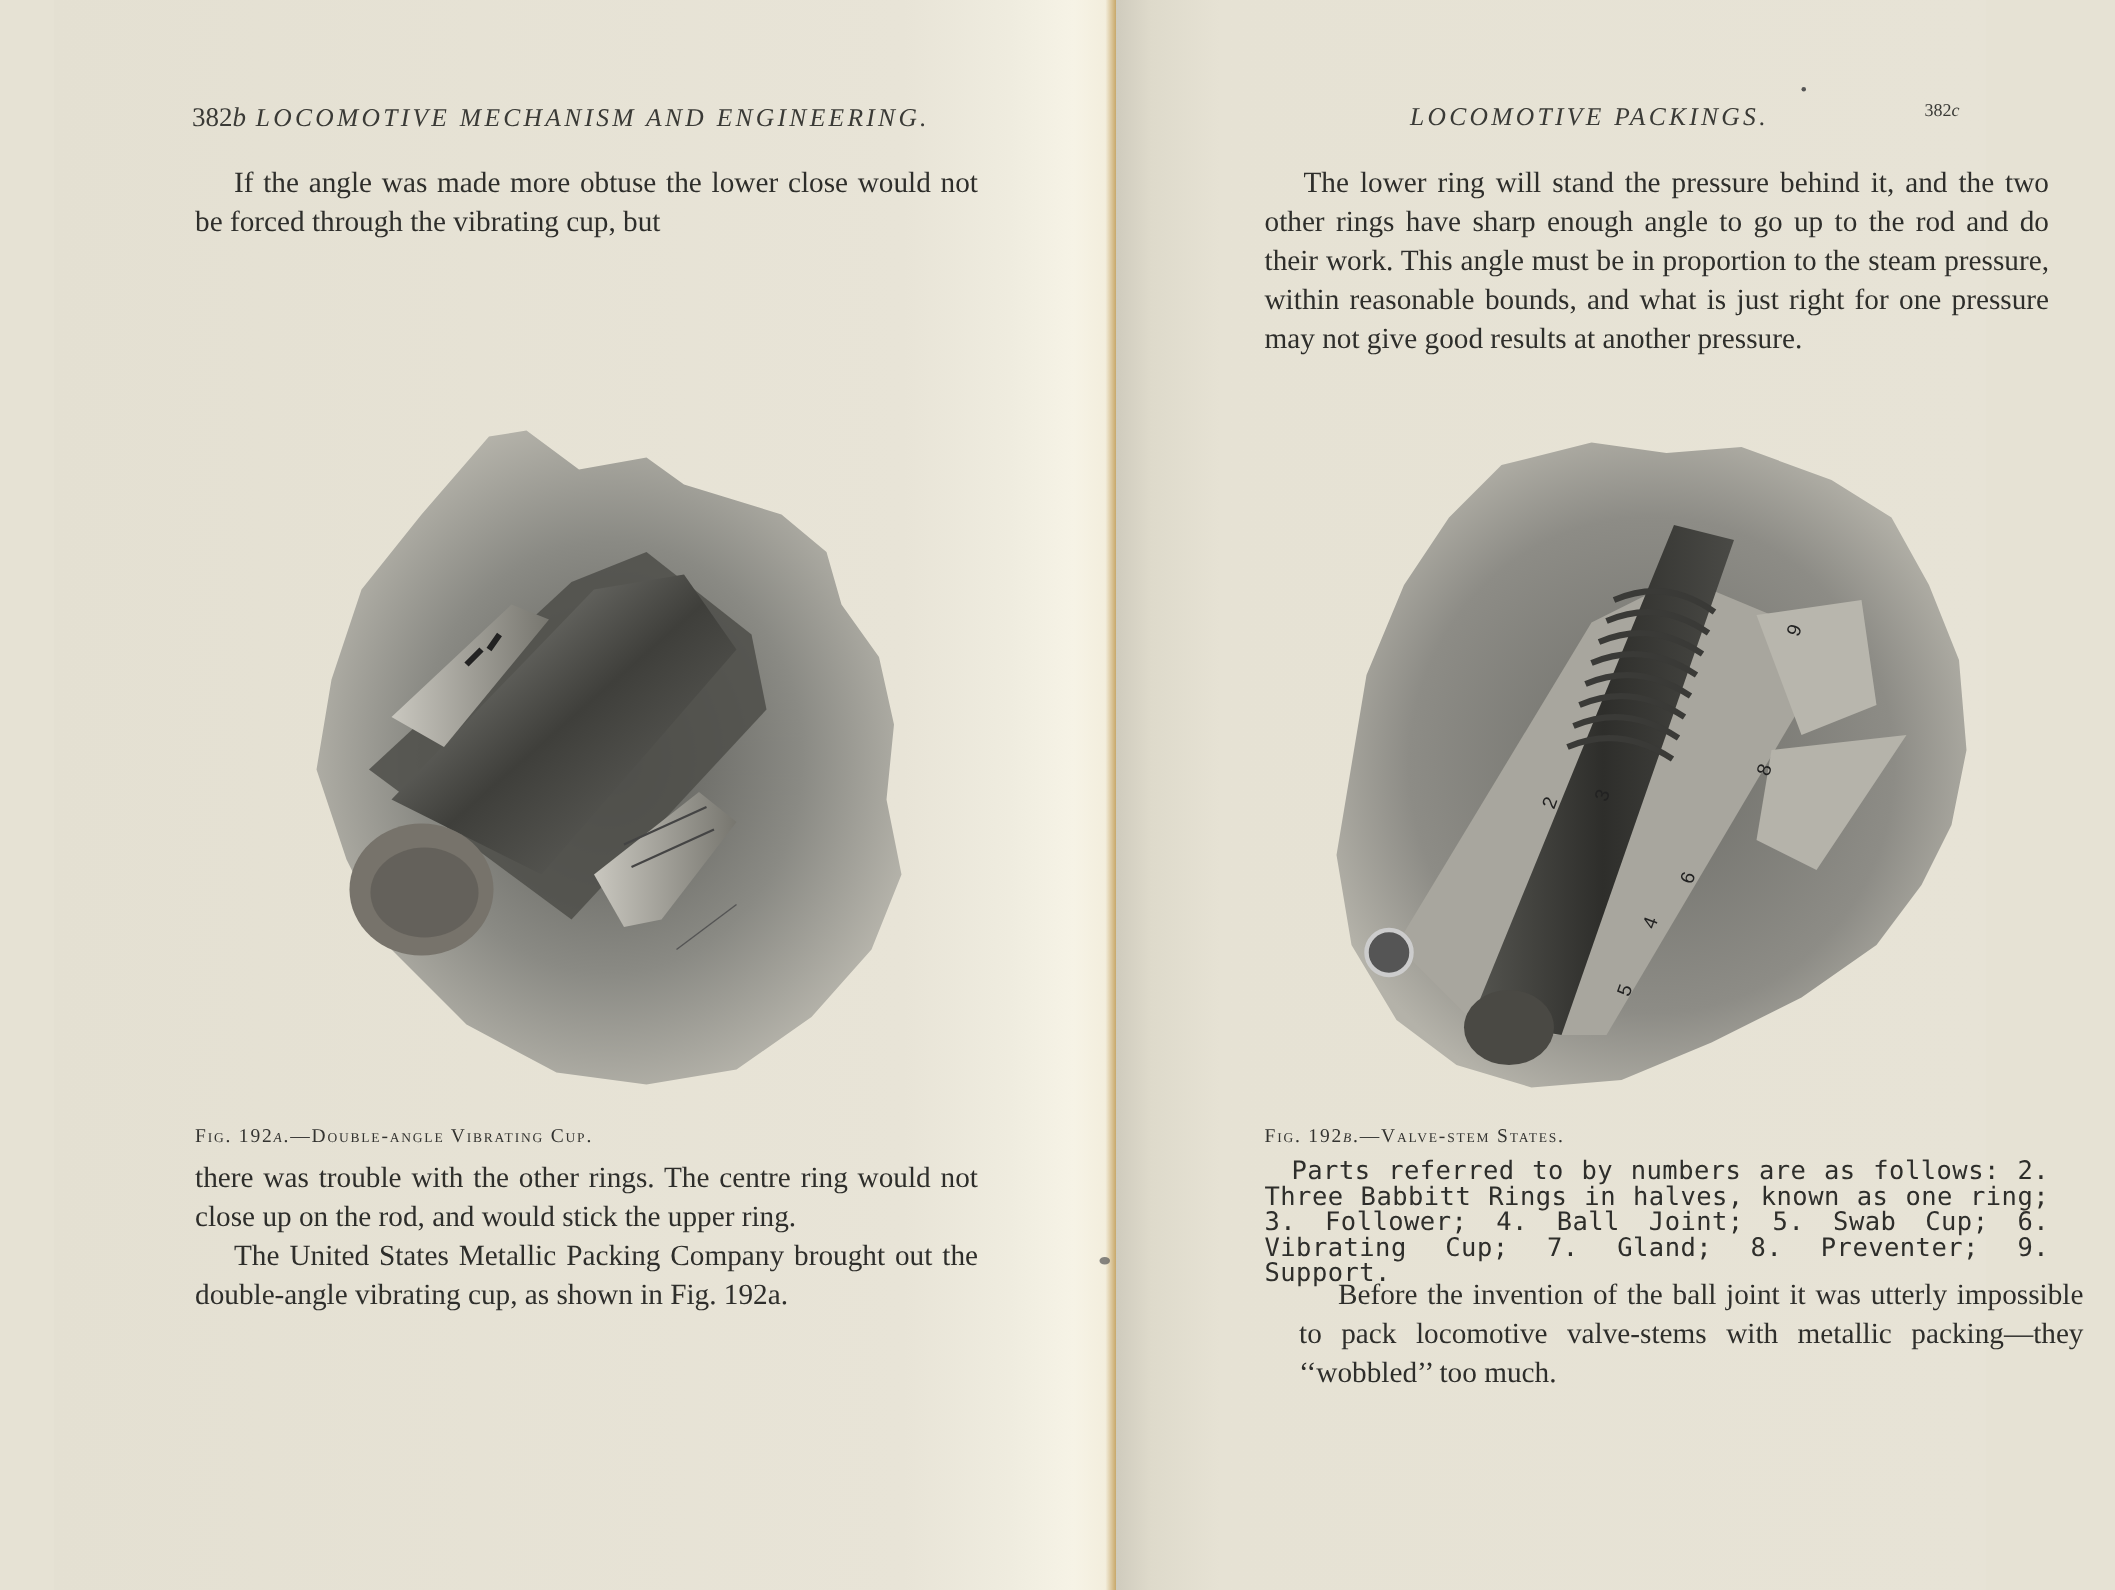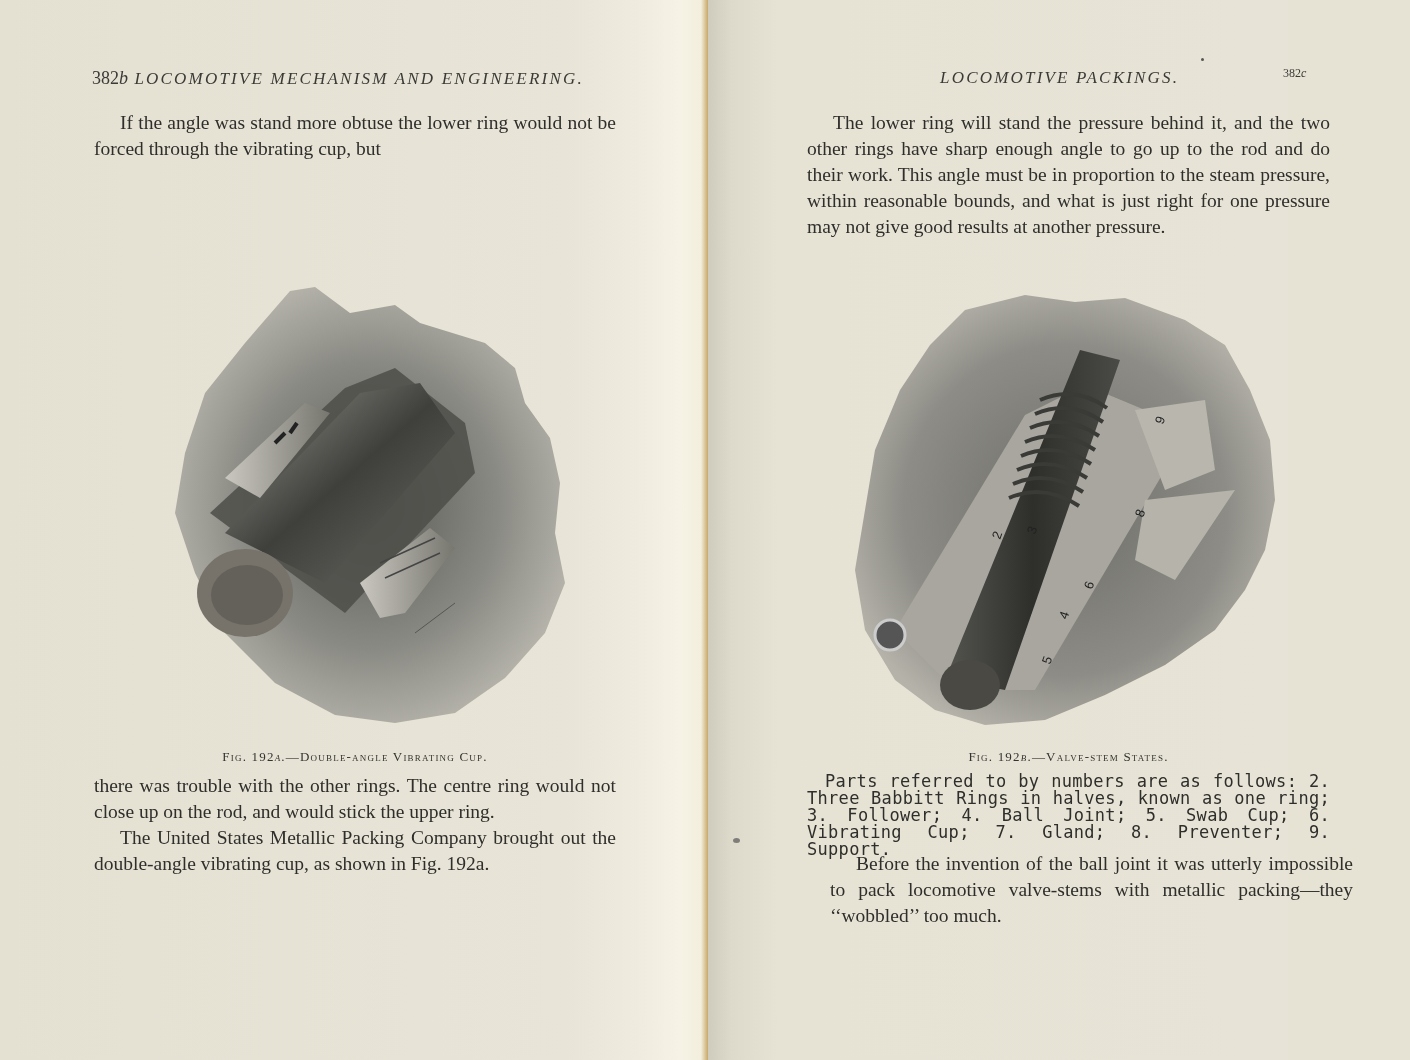--- a/index.html
+++ b/index.html
@@ -3,21 +3,21 @@
   <meta charset="utf-8">
   <style>
     html, body { margin: 0; padding: 0; }
     body {
       width: 1410px; height: 1060px; overflow: hidden;
       background: #e6e2d4;
       font-family: "Liberation Serif", "DejaVu Serif", serif;
       color: #2a2a28;
       position: relative;
     }
-    .spread { position: absolute; inset: 0; display: flex; }
+    .spread { position: absolute; inset: 0; display: flex; padding-left: 36px; }
     .page {
       position: relative; height: 1060px;
       background: #e7e3d6;
     }
     .page.left { width: 708px;
       background: linear-gradient(to right, #e4e0d2 0%, #e8e4d7 80%, #efecdf 90%, #f6f3e6 96%, #f3eedd 99%, #c8a86a 100%);
     }
     .page.right { width: 580px;
       background: linear-gradient(to right, #cfcbbd 0%, #dedacb 4%, #e6e2d4 12%, #e7e3d6 100%);
     }
@@ -35,21 +35,21 @@
     }
     .text-block p { margin: 0; }
     .text-block p.indent { text-indent: 26px; }
     .text-block p.last { text-align-last: left; }
     .left-top { left: 94px; top: 110px; width: 522px; }
     .left-bottom { left: 94px; top: 773px; width: 522px; }
     .right-top { left: 99px; top: 110px; width: 523px; }
     .right-bottom { left: 99px; top: 851px; width: 523px; margin-left: 23px; }
     .caption {
       position: absolute; font-size: 13px; letter-spacing: 1.2px;
-      font-variant: small-caps; text-align: center; color: #333330;
+      font-variant: small-caps; text-align: left; color: #333330;
     }
     .caption-left { left: 94px; top: 749px; width: 522px; }
     .caption-right { left: 99px; top: 749px; width: 523px; }
     .parts-note {
       position: absolute; left: 99px; top: 773px; width: 523px;
       font-family: "DejaVu Sans Mono", "Liberation Mono", monospace;
       font-size: 17px; line-height: 17px; letter-spacing: 0.3px; text-align: justify;
       color: #2e2e2b;
     }
     .parts-note p { margin: 0; text-indent: 18px; text-align-last: left; }
@@ -64,21 +64,21 @@
 
 <div class="spread">
 
   <div class="page left">
     <div class="running-head">
       <span class="folio"><span>382</span><i>b</i></span>
       <span>LOCOMOTIVE MECHANISM AND ENGINEERING.</span>
     </div>
 
     <div class="text-block left-top">
-      <p class="indent last">If the angle was stand more obtuse the lower ring would not be forced through the vibrating cup, but</p>
+      <p class="indent last">If the angle was made more obtuse the lower close would not be forced through the vibrating cup, but</p>
     </div>
 
     <div class="figure fig-left">
       <svg viewBox="0 0 410 445">
         <defs>
           <radialGradient id="bgL" cx="50%" cy="50%" r="55%">
             <stop offset="0%" stop-color="#5a5a56"></stop>
             <stop offset="60%" stop-color="#8a8a84"></stop>
             <stop offset="100%" stop-color="#b8b6ad"></stop>
           </radialGradient>

